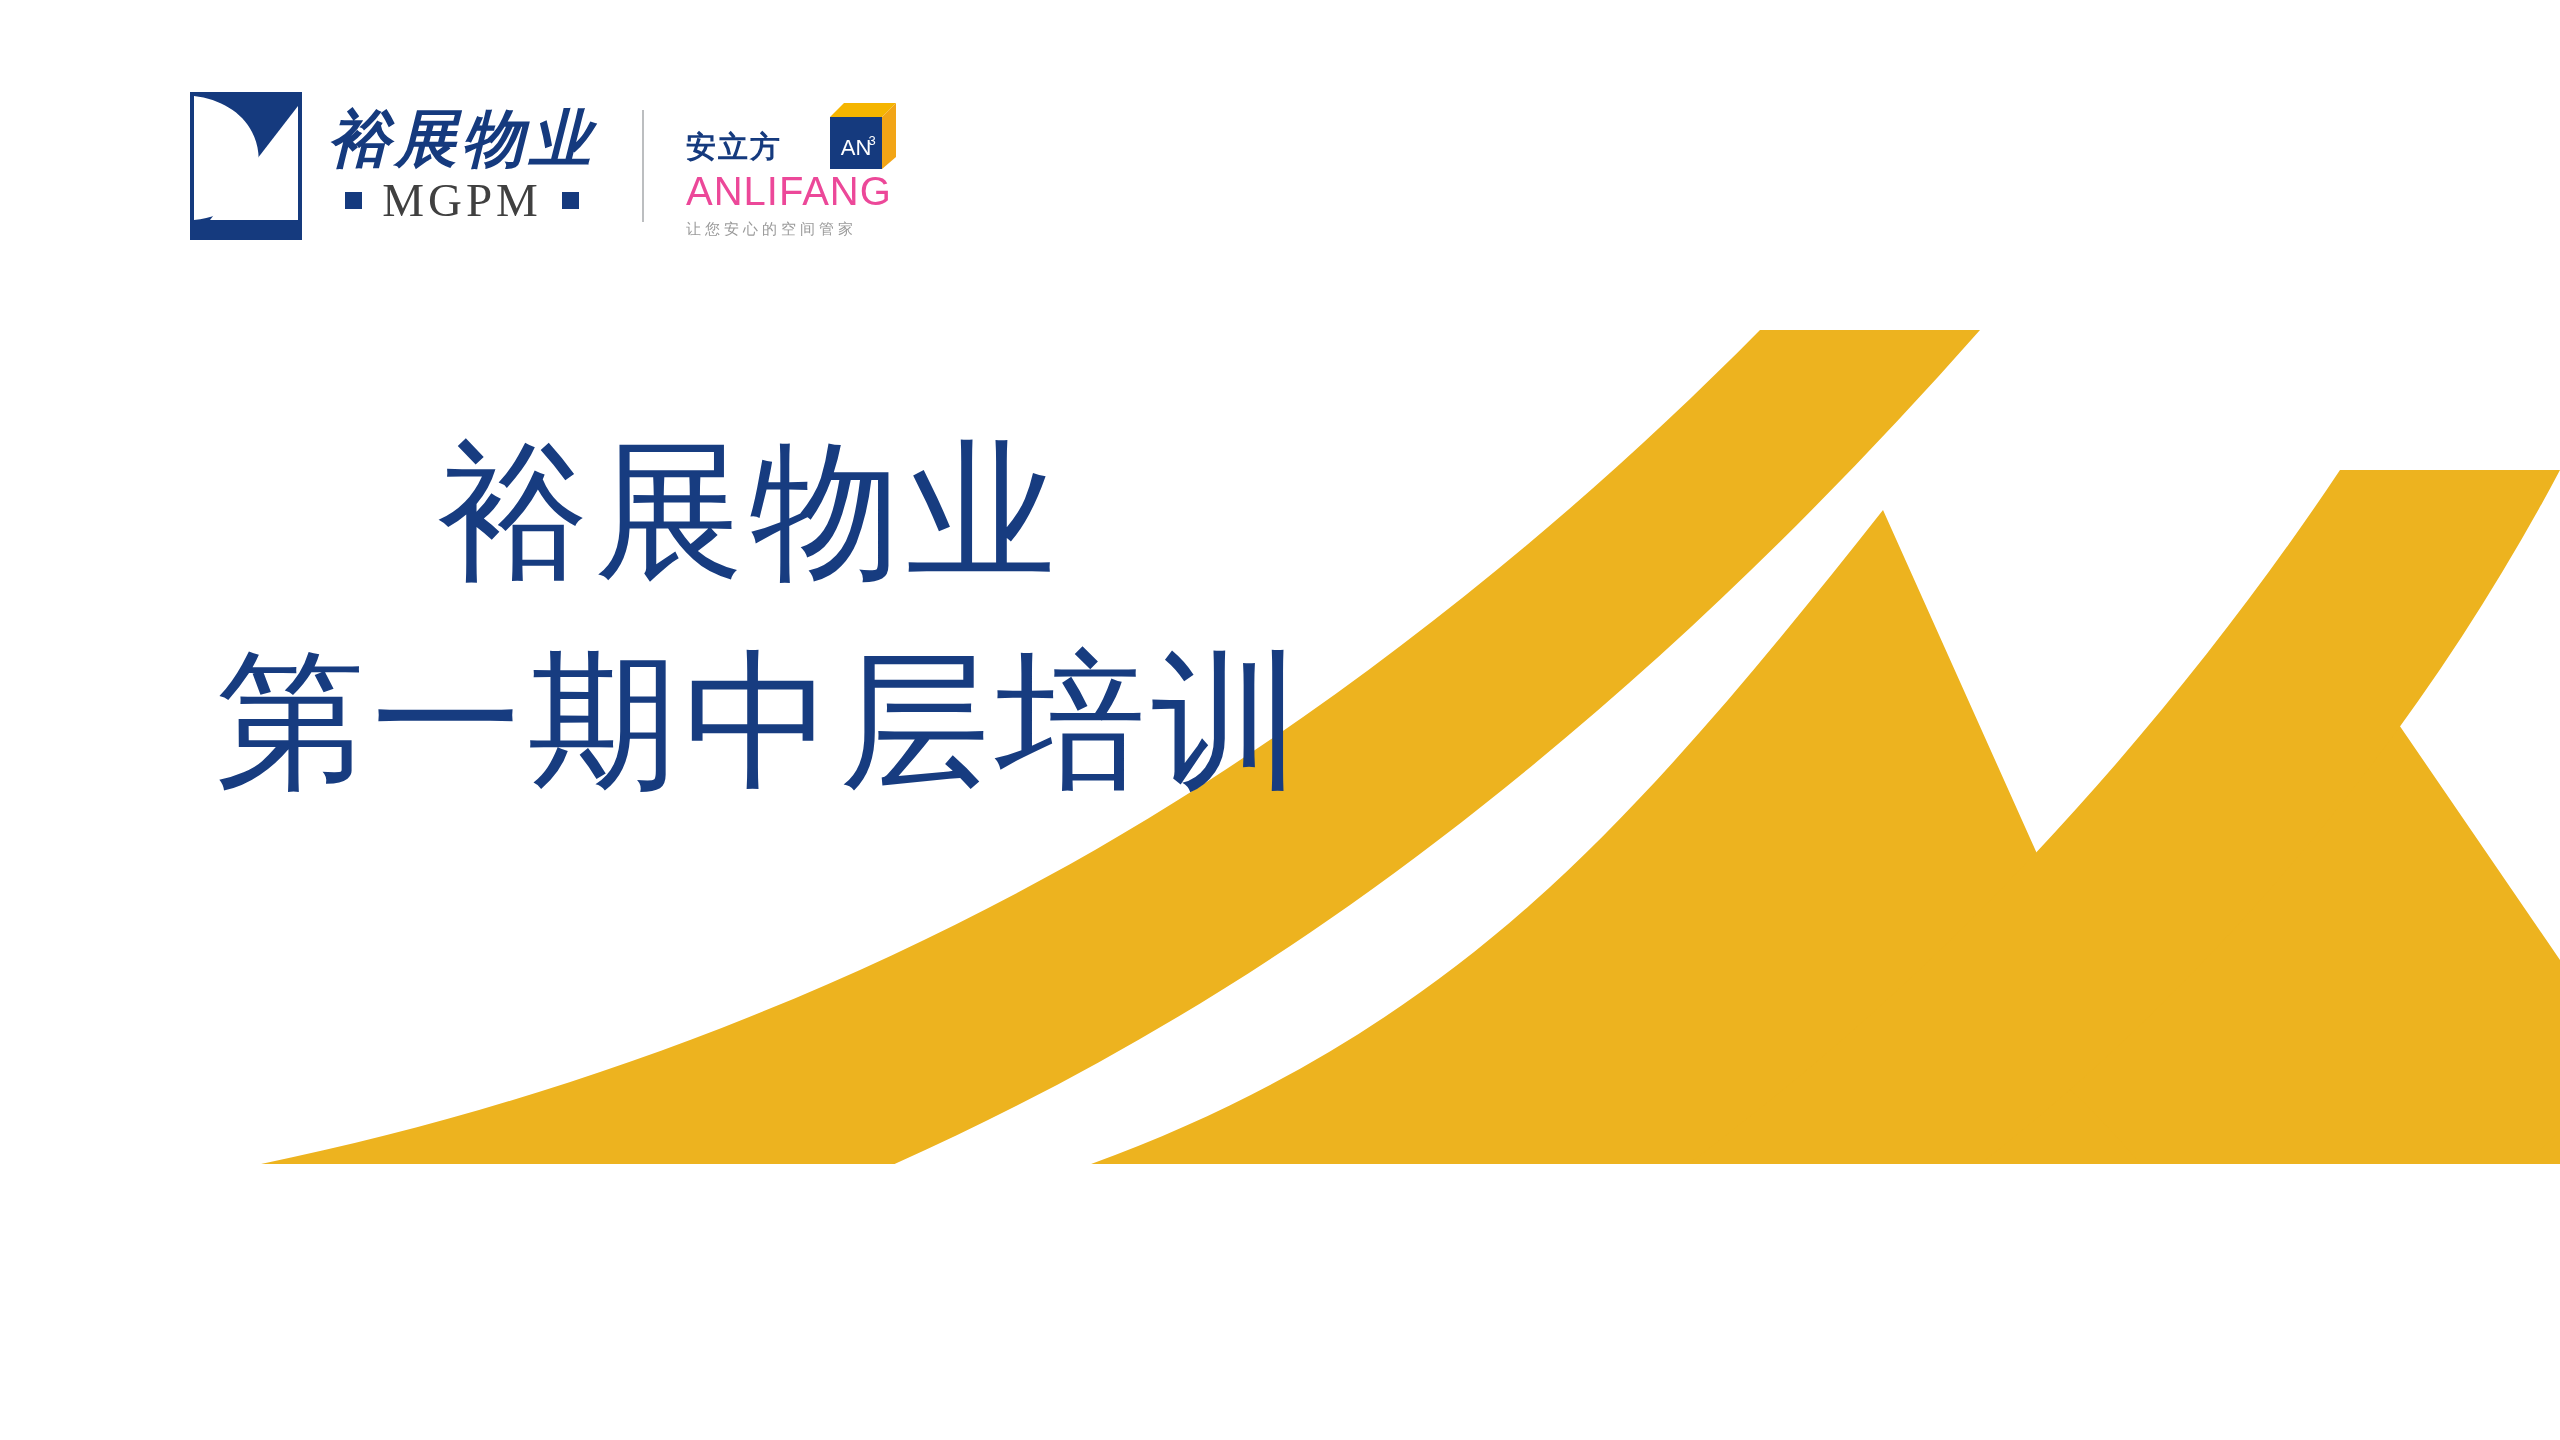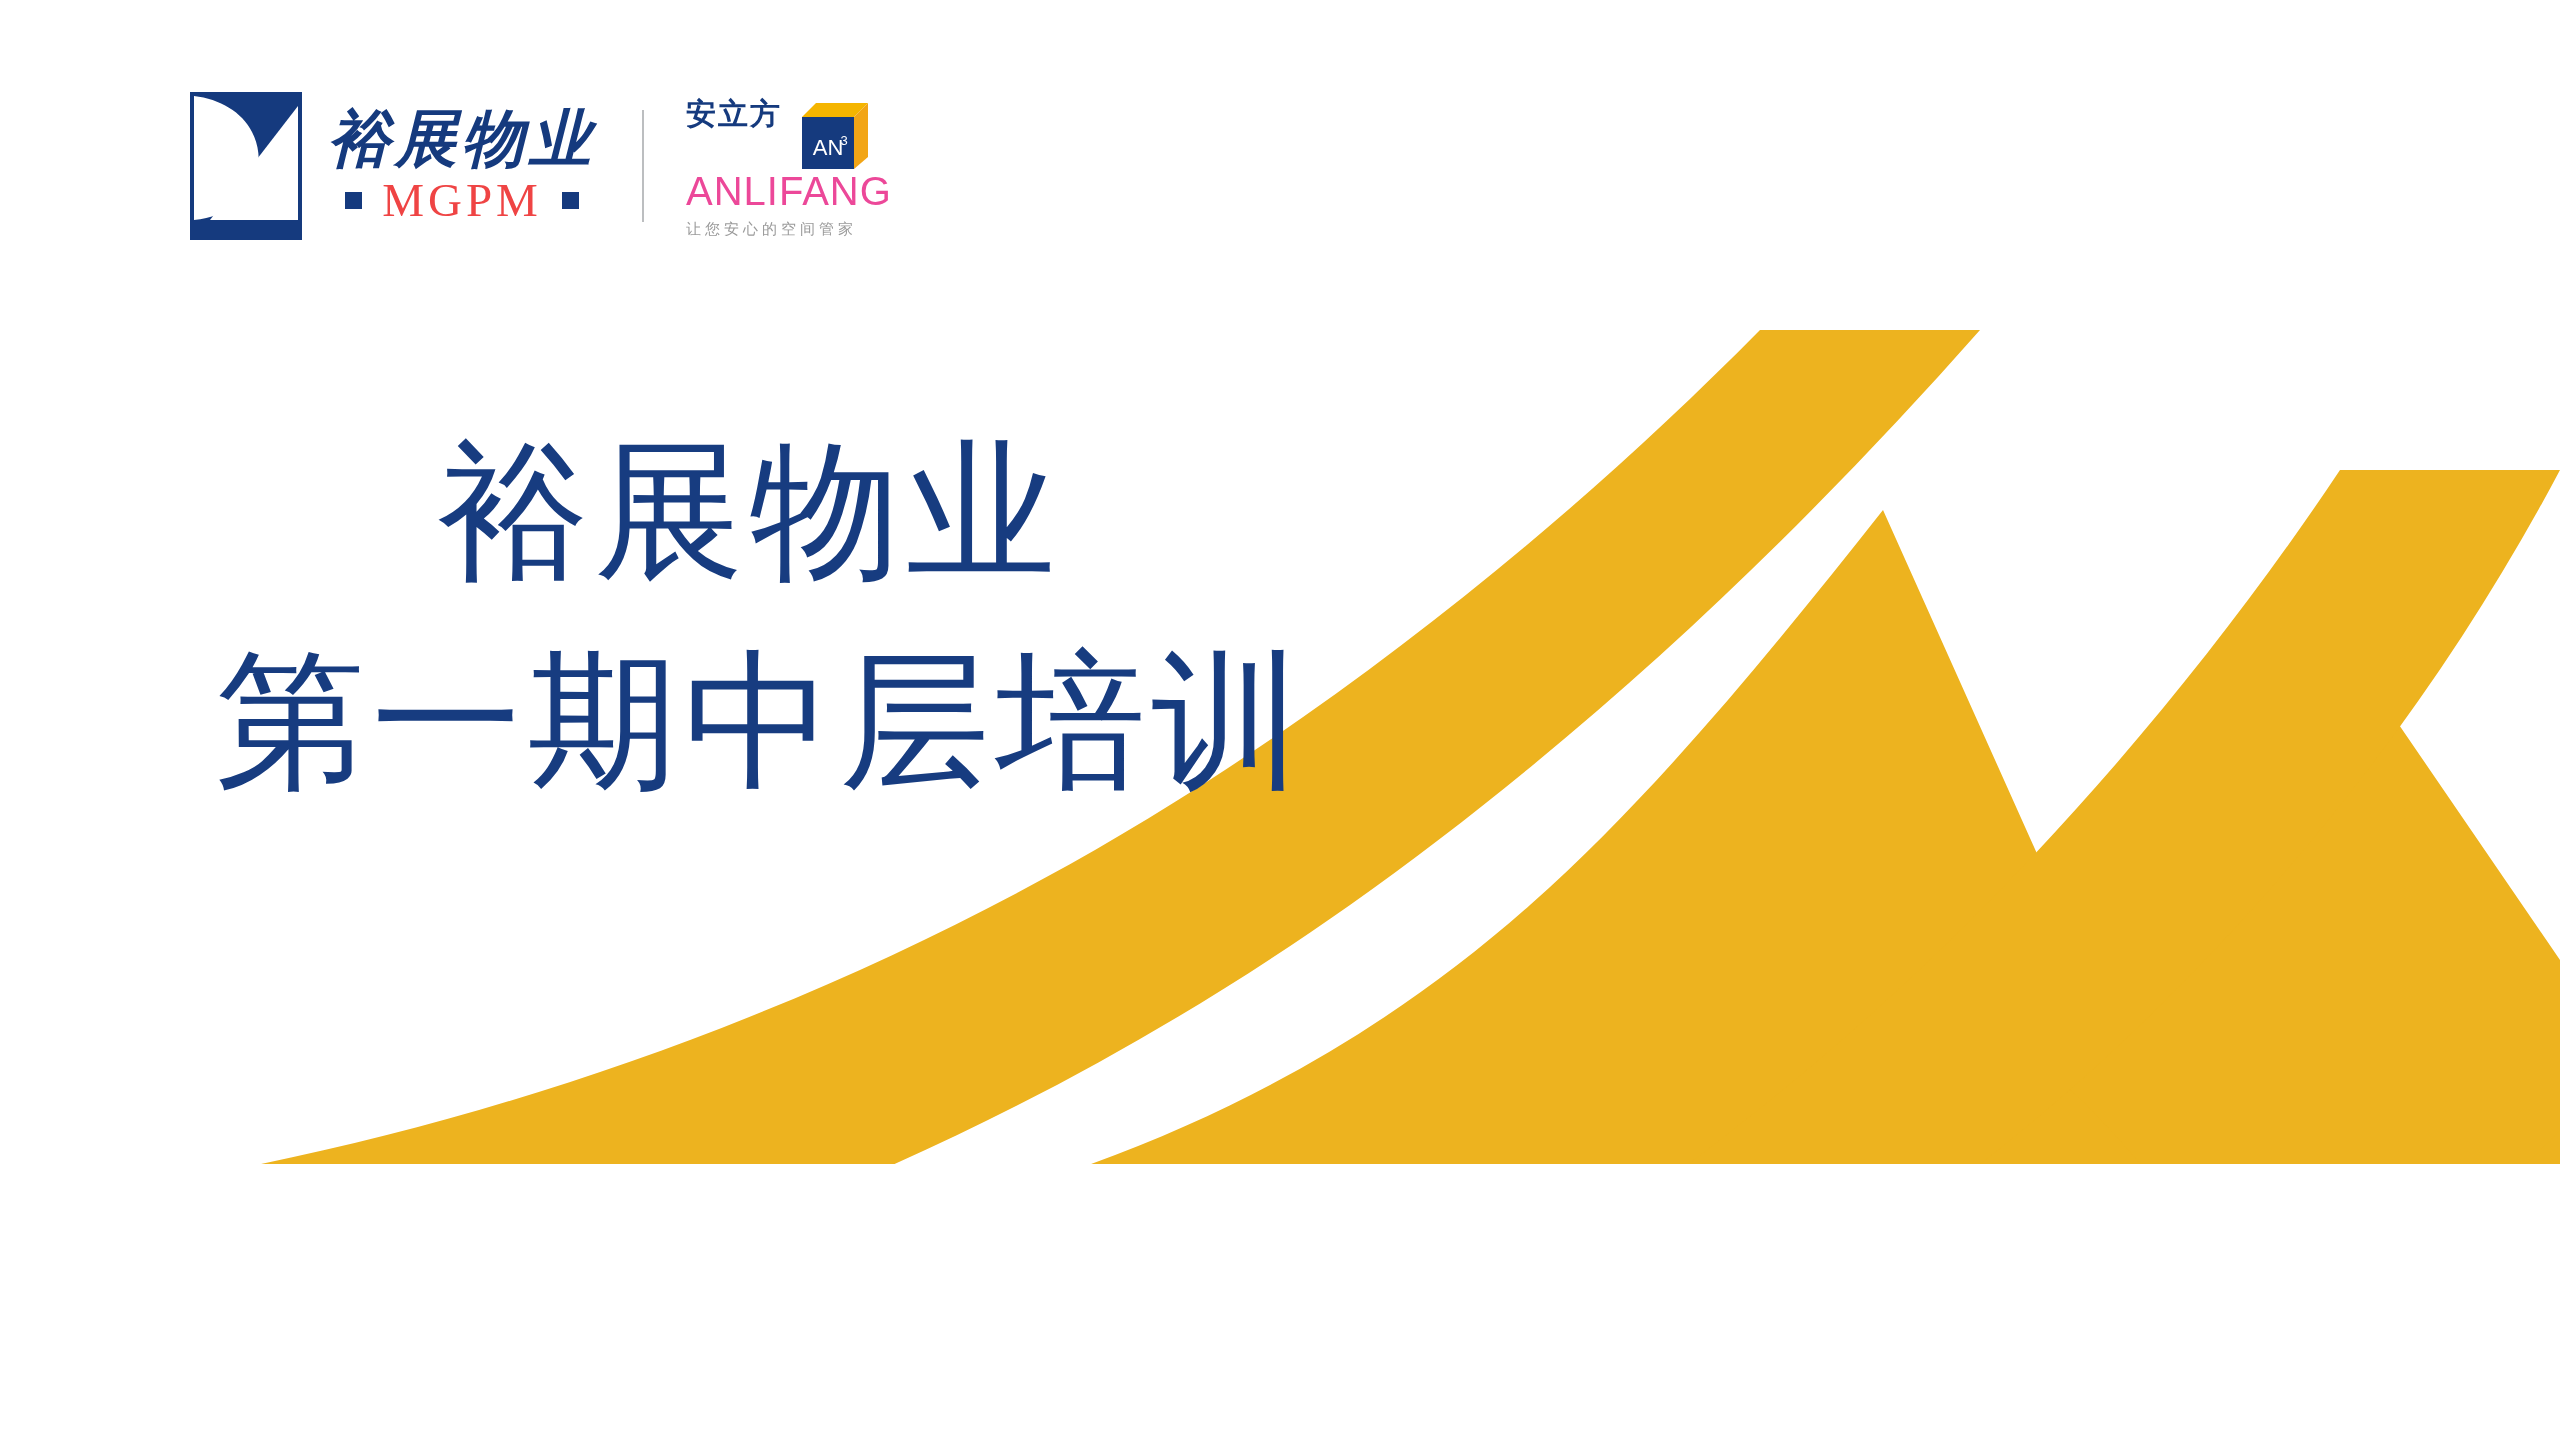--- a/index.html
+++ b/index.html
@@ -77,21 +77,21 @@
     width: 17px;
     height: 17px;
     background: #153A7E;
     flex: 0 0 auto;
   }
   .mgpm-en {
     font-family: "Liberation Serif", "DejaVu Serif", serif;
     font-size: 47px;
     line-height: 1;
     letter-spacing: 4px;
-    color: #ef4444;
+    color: #404040;
     margin: 0 20px;
     white-space: nowrap;
   }
 
   
   .brand-divider {
     width: 2px;
     height: 112px;
     background: #BCBEC0;
     margin: 0 42px 0 46px;
@@ -100,20 +100,22 @@
 
   
   .alf-block {
     display: flex;
     flex-direction: column;
     align-items: flex-start;
     padding-top: 2px;
   }
   .alf-row1 {
     display: flex;
+    align-items: flex-end;
+    gap: 28px;
   }
   .alf-cn {
     font-family: "Liberation Sans", "DejaVu Sans", sans-serif;
     font-weight: bold;
     font-size: 30px;
     line-height: 1;
     letter-spacing: 2px;
     color: #153A7E;
     white-space: nowrap;
     padding-bottom: 3px;

